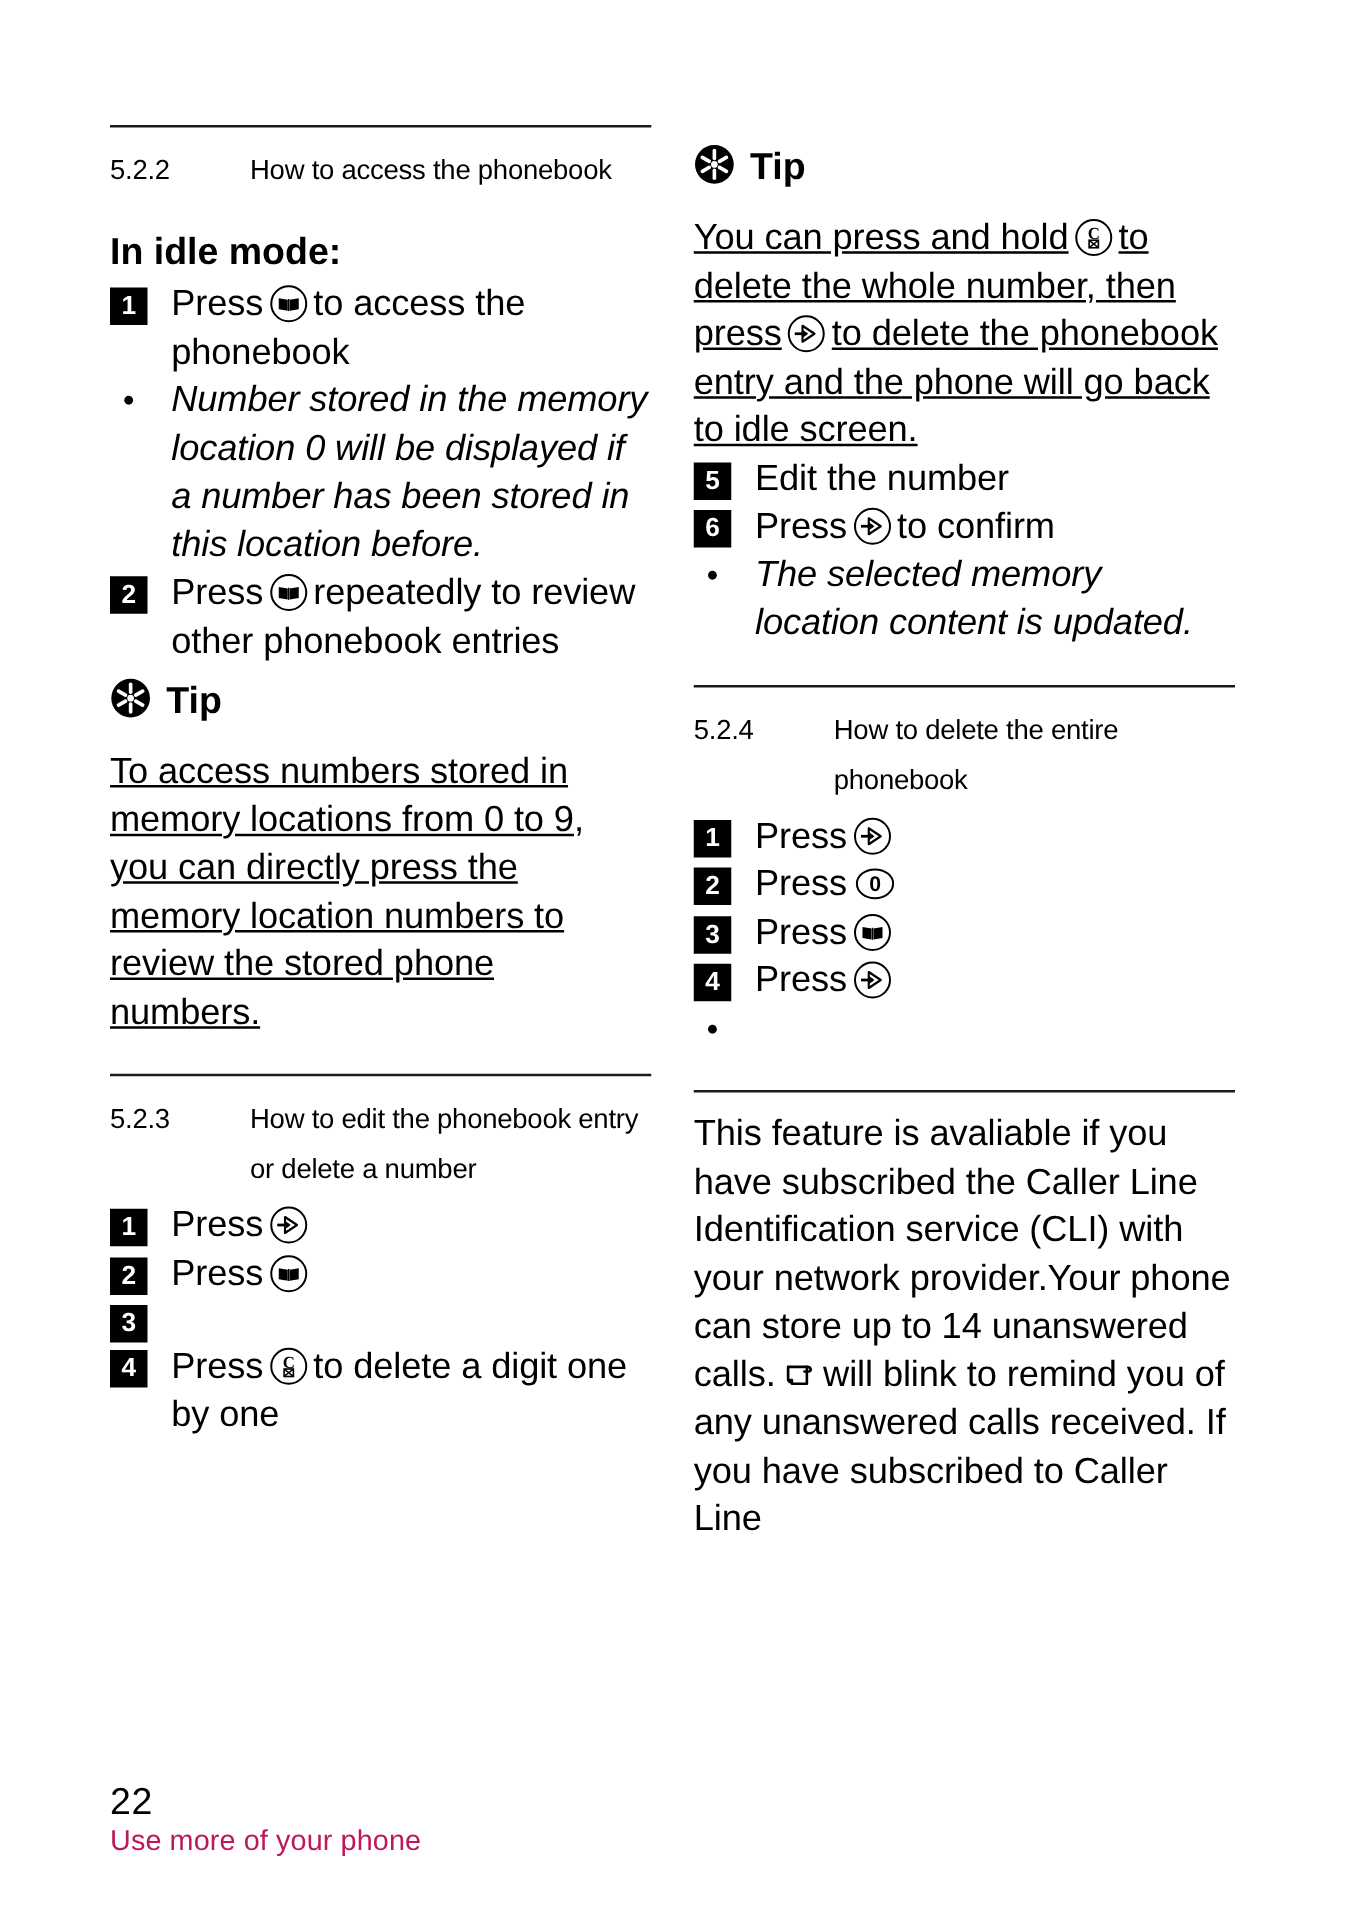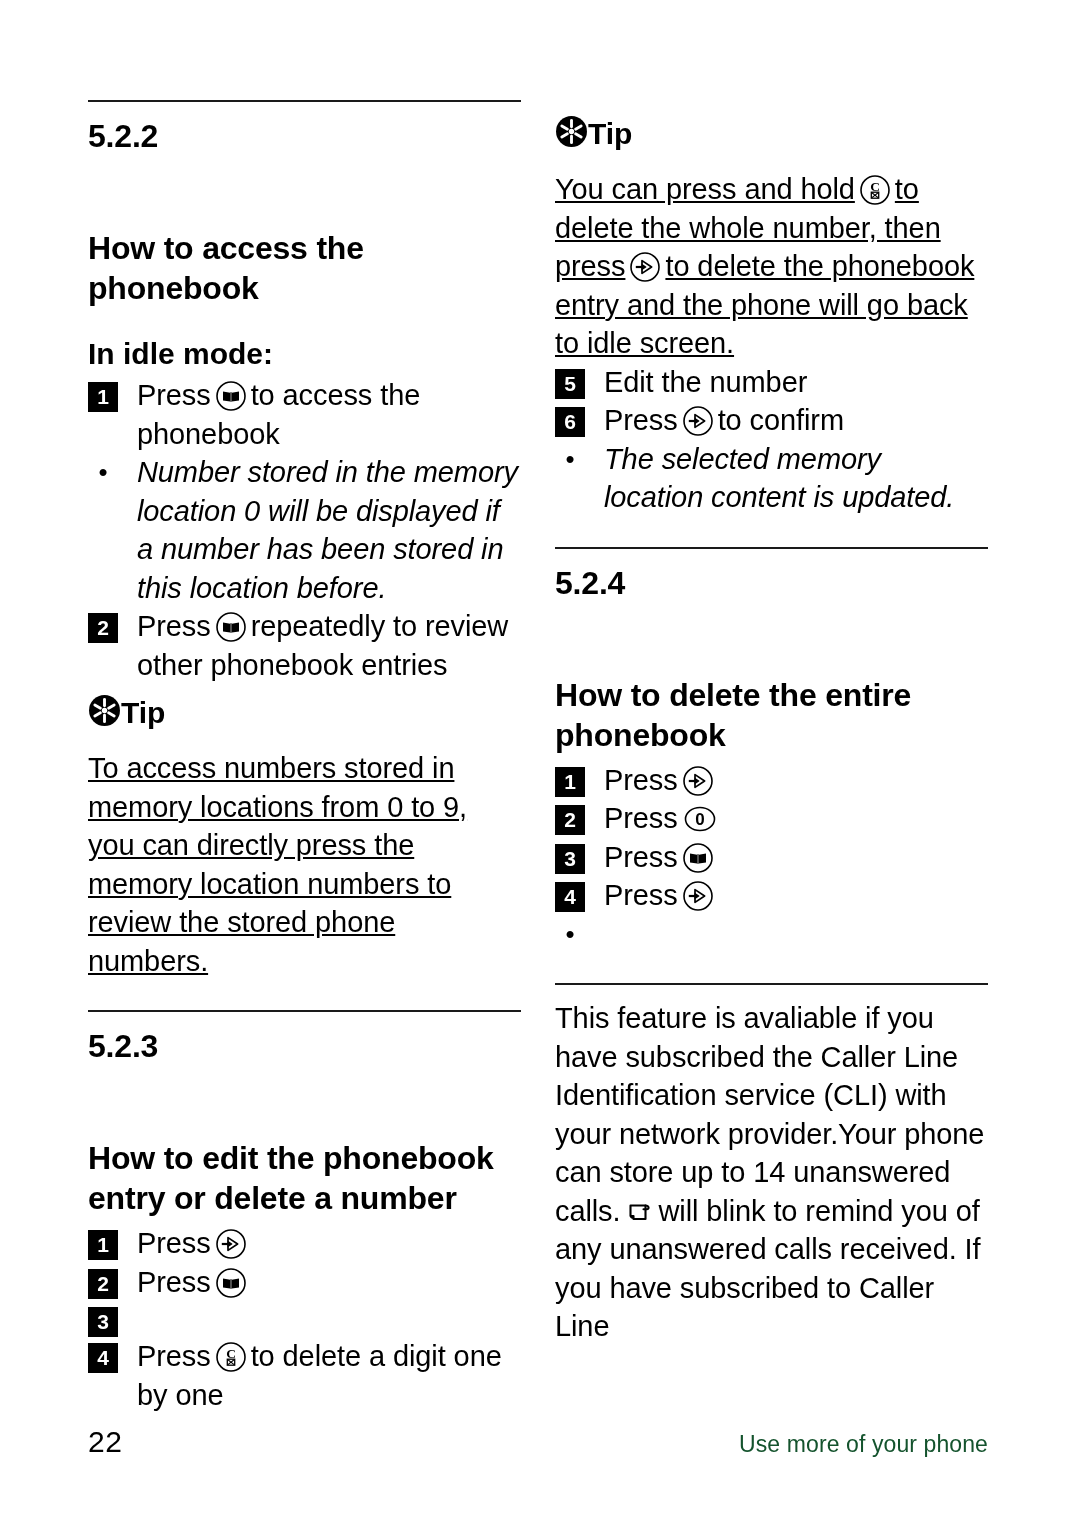--- a/index.html
+++ b/index.html
@@ -31,23 +31,23 @@
 
   
   .rule {
     border: 0; border-top: 2.5px solid #1a1a1a;
     margin: 0 0 14px 0; width: 100%;
   }
   .rule-sp { margin-top: 30px; }
 
   
   .heading {
-    display: flex; flex-direction: column;
-    font-weight: bold;
-    font-size: 32px;
+    display: flex; flex-direction: row;
+    font-weight: normal;
+    font-size: 22px;
     line-height: 40px;
     letter-spacing: -0.2px;
     margin: 0 0 6px 0;
   }
   .heading .num { width: 112px; flex: 0 0 112px; }
   .heading .ttl { flex: 1; }
 
   .subhead {
     font-weight: bold;
     font-size: 30px;
@@ -61,20 +61,21 @@
     line-height: 38.5px;
     margin: 0 0 0 0;
     letter-spacing: -0.1px;
   }
   .para.tipbody { margin-top: 18px; text-decoration: underline; }
 
   
   .tip {
     display: flex; flex-direction: row;
     align-items: center;
+    gap: 12px;
     margin: 10px 0 4px 0;
   }
   .tip-label {
     font-weight: bold;
     font-size: 30px;
     line-height: 36px;
   }
 
   
   .step {
@@ -122,33 +123,33 @@
     margin: 0 4px;
   }
   .key svg { display: block; }
 
   
   .footer {
     position: absolute;
     left: 0; top: 1425px;
     width: 900px;
     display: flex;
-    flex-direction: row;
+    flex-direction: column;
     justify-content: space-between;
     align-items: baseline;
   }
   .pageno {
     font-size: 30px;
     font-family: "Liberation Sans", sans-serif;
     letter-spacing: 0.5px;
   }
   .footnote {
     font-size: 23px;
     letter-spacing: 0.1px;
-    color: #14532d;
+    color: #be185d;
   }
 </style>
 </head>
 <body>
 
 <div class="page">
 
   <div class="columns">
 
     <div class="col col-left">

